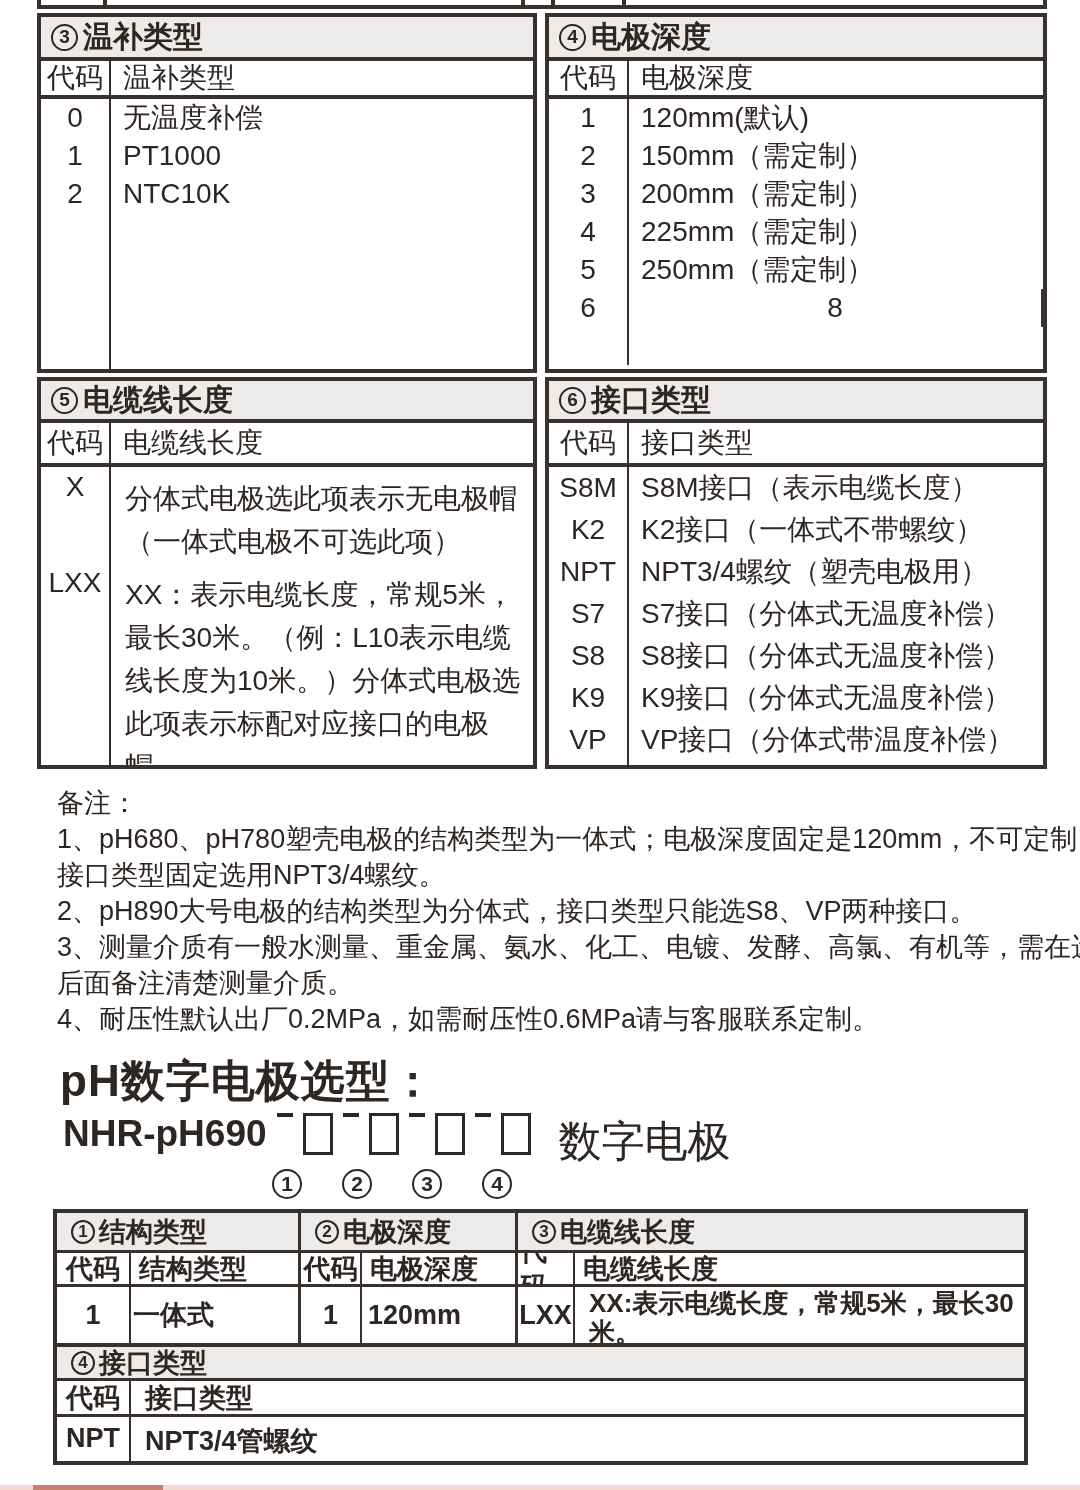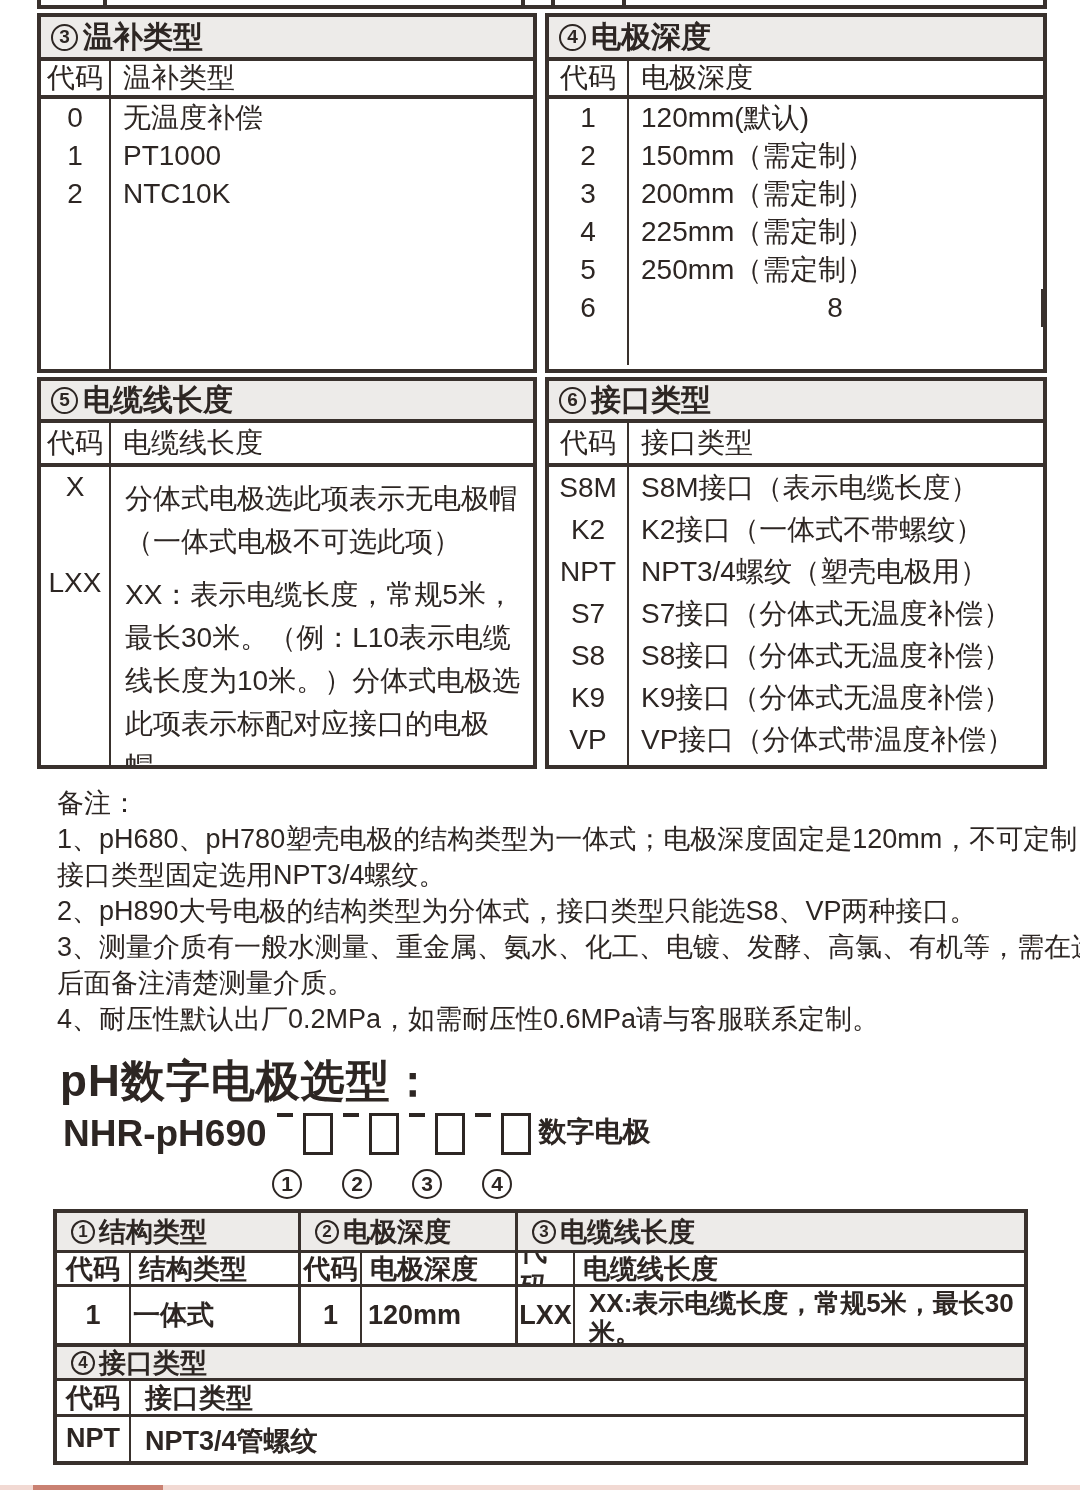--- a/index.html
+++ b/index.html
@@ -44,21 +44,21 @@
   
   .notes{margin:16px 0 0 57px;font-size:27px;line-height:36px;width:990px;}
   .notes div{white-space:nowrap;}
 
   
   .order-title{margin:18px 0 0 60px;font-size:44px;line-height:52px;font-weight:bold;letter-spacing:1px;}
   .model-line{display:flex;margin:6px 0 0 63px;height:48px;}
   .model-prefix{font-size:37px;font-weight:bold;letter-spacing:0;}
   .mdash{width:16px;height:4px;background:var(--ink);margin:0 10px;flex:none;}
   .mbox{width:30px;height:42px;border:3px solid var(--ink);flex:none;background:#fff;}
-  .model-suffix{font-size:28px;font-weight:bold;margin-left:8px;}
+  .model-suffix{font-size:43px;font-weight:normal;margin-left:28px;}
   .slot-circles{display:flex;gap:40px;margin:6px 0 0 272px;height:34px;align-items:center;}
 
   
   .otbl{display:grid;margin:8px 0 0 53px;width:975px;height:256px;
     border:4px solid var(--line);
     grid-template-columns:74px 170px 61px 156px 57px 1fr;
     grid-template-rows:40px 34px 60px 34px 36px 1fr;
     font-weight:bold;}
   .oc{display:flex;align-items:center;font-size:27px;padding:0 8px;overflow:hidden;}
   .oc.hdr{background:var(--hdrbg);padding-left:14px;}

